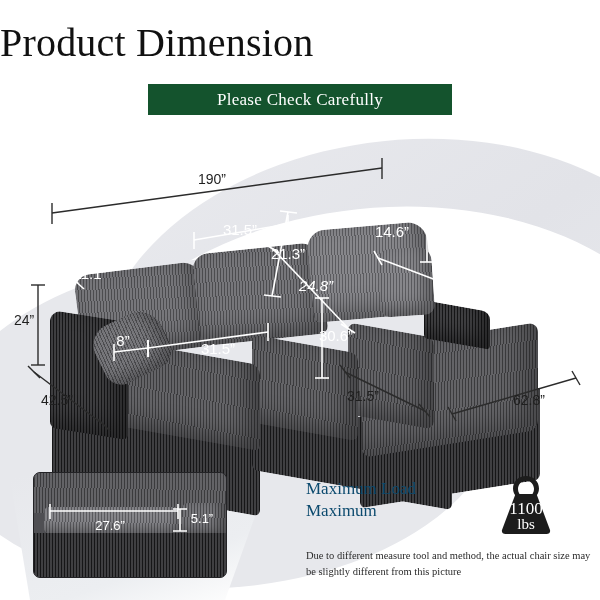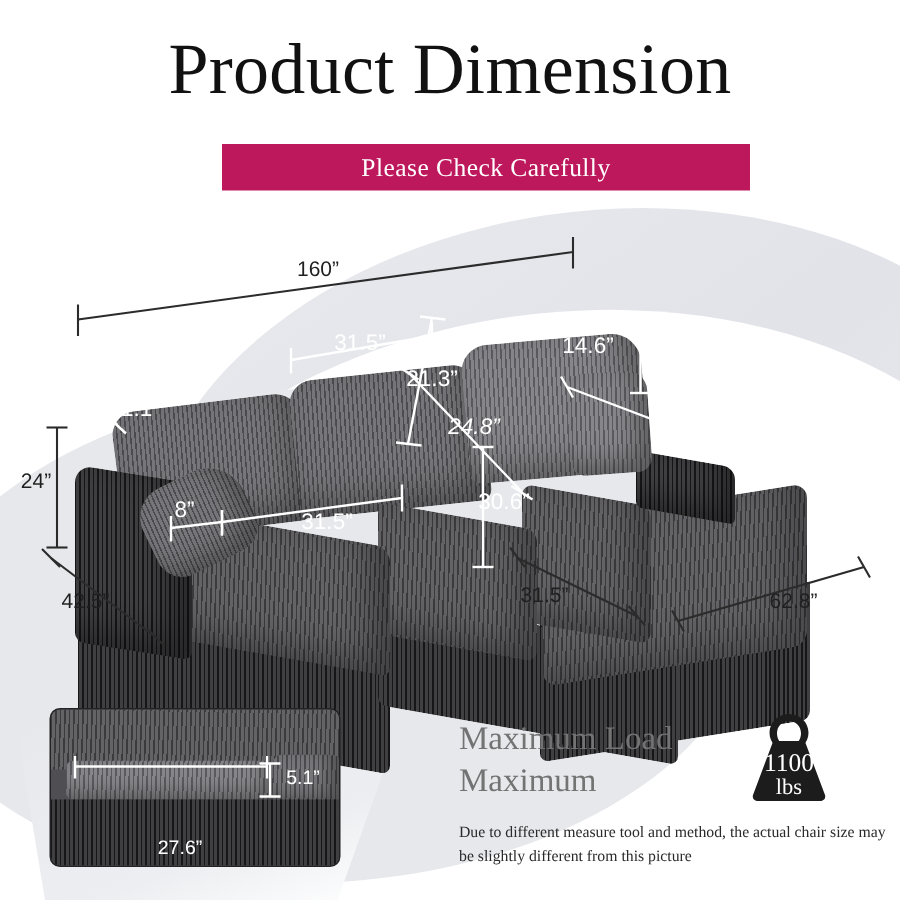--- a/index.html
+++ b/index.html
@@ -15,35 +15,34 @@
     font-family: "Liberation Serif", serif;
     -webkit-font-smoothing: antialiased;
   }
 
   
   #page-title {
     position: absolute;
     top: 22px;
     left: 0;
     width: 600px;
-    text-align: center;
     font-family: "Liberation Serif", serif;
-    font-size: 48px;
+    font-size: 40px;
     font-weight: 400;
     color: #111111;
     letter-spacing: 0.2px;
     line-height: 1.05;
   }
   #subtitle-banner {
     position: absolute;
-    top: 96px;
+    top: 84px;
     left: 148px;
-    width: 352px;
+    width: 304px;
     height: 31px;
-    background: #be185d;
+    background: #14532d;
     display: flex;
     align-items: center;
     justify-content: center;
   }
   #subtitle-banner .banner-text {
     font-family: "Liberation Serif", serif;
     font-size: 17px;
     color: #ffffff;
     letter-spacing: 0.3px;
   }
@@ -288,22 +287,22 @@
 
   
   #load-block {
     position: absolute;
     left: 306px; top: 478px;
     width: 280px;
     z-index: 10;
   }
   #load-heading {
     font-family: "Liberation Serif", serif;
-    font-size: 22px;
-    color: #737373;
+    font-size: 17px;
+    color: #0c4a6e;
     line-height: 1.28;
     width: 170px;
   }
   #weight-icon {
     position: absolute;
     right: 28px; top: -4px;
     width: 64px; height: 62px;
   }
   #disclaimer {
     position: absolute;
@@ -432,21 +431,21 @@
   </g>
 
   <g>
     <line class="dim-light" x1="322" y1="298" x2="322" y2="378"></line>
     <line class="dim-light" x1="315" y1="298" x2="329" y2="298"></line>
     <line class="dim-light" x1="315" y1="378" x2="329" y2="378"></line>
   </g>
 </svg>
 
 <div id="dim-labels">
-    <span class="dim-label dark" style="left: 212px; top: 179px;">160”</span>
+    <span class="dim-label dark" style="left: 212px; top: 179px;">190”</span>
     <span class="dim-label light" style="left: 240px; top: 229px;">31.5”</span>
     <span class="dim-label light" style="left: 288px; top: 253px;">21.3”</span>
     <span class="dim-label light" style="left: 90px; top: 273px;">11.1”</span>
     <span class="dim-label light" style="left: 316px; top: 285px; font-style: italic;">24.8”</span>
     <span class="dim-label light" style="left: 123px; top: 340px;">8”</span>
     <span class="dim-label light" style="left: 218px; top: 348px;">31.5”</span>
     <span class="dim-label light" style="left: 392px; top: 231px;">14.6”</span>
     <span class="dim-label light" style="left: 472px; top: 292px;">56.3”</span>
     <span class="dim-label light" style="left: 336px; top: 335px;">30.6”</span>
     <span class="dim-label dark" style="left: 24px; top: 320px;">24”</span>
@@ -468,21 +467,21 @@
       <line class="dim-light" x1="16" y1="31" x2="16" y2="46"></line>
       <line class="dim-light" x1="144" y1="31" x2="144" y2="46"></line>
     </g>
     <g>
       <line class="dim-light" x1="146" y1="36" x2="146" y2="58"></line>
       <line class="dim-light" x1="139" y1="36" x2="153" y2="36"></line>
       <line class="dim-light" x1="139" y1="58" x2="153" y2="58"></line>
     </g>
   </svg>
 
-  <span class="inset-label" style="left:86px; top:52px;margin-top:40px;">27.6”</span>
+  <span class="inset-label" style="left:76px; top:52px;">27.6”</span>
   <span class="inset-label" style="left:168px; top:45px;">5.1”</span>
 </div>
 
 <div id="load-block">
   <div id="load-heading">
     <div>Maximum Load</div>
     <div>Maximum</div>
   </div>
 
   <svg id="weight-icon" viewBox="0 0 64 62">

